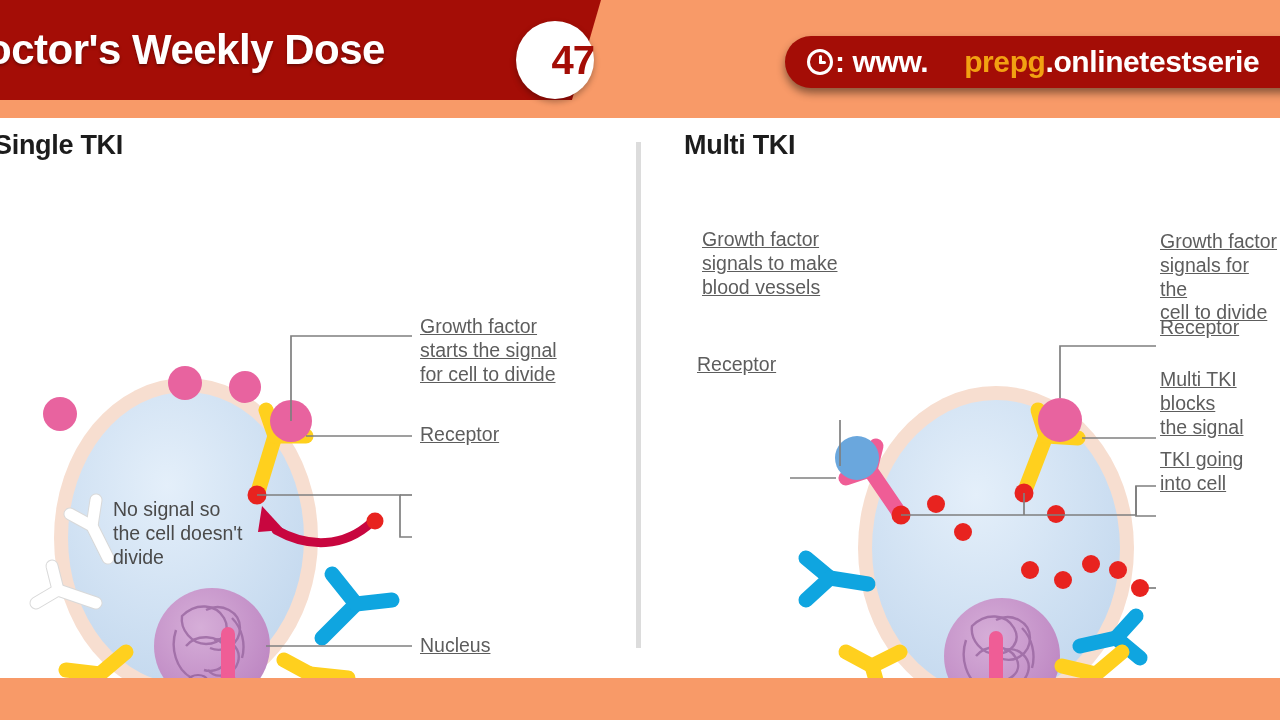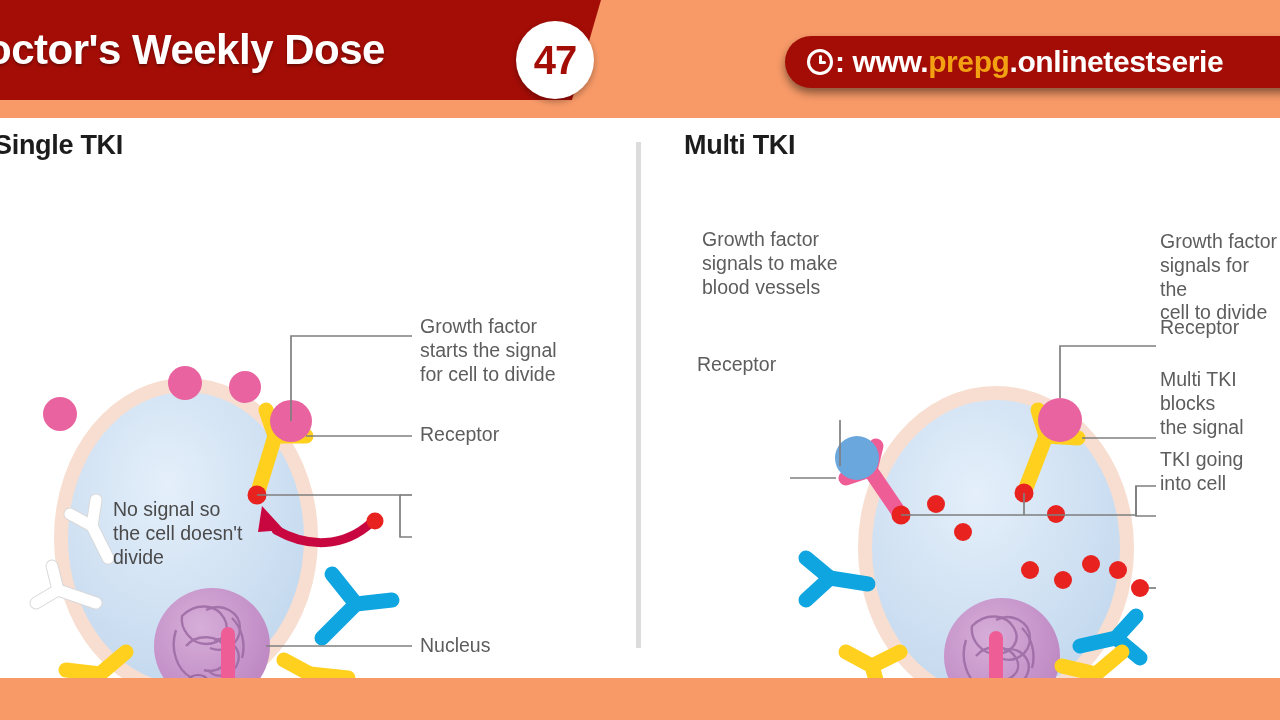--- a/index.html
+++ b/index.html
@@ -33,21 +33,21 @@
     color:#ffffff;
     font-size:42px;font-weight:bold;letter-spacing:-0.5px;
     white-space:nowrap;
     text-shadow:0 2px 3px rgba(0,0,0,.35);
   }
   .badge{
     position:absolute;left:516px;top:21px;width:78px;height:78px;
     border-radius:50%;
     background:#ffffff;
     box-shadow:0 3px 6px rgba(0,0,0,.30);
-    display:flex;align-items:center;justify-content:center;
+    display:flex;align-items:center;justify-content:flex-end;
   }
   .badge span{
     color:#a40d06;font-size:40px;font-weight:bold;letter-spacing:-1px;
     line-height:1;
   }
 
   
   .url-pill{
     position:absolute;left:785px;top:36px;height:52px;
     min-width:520px;
@@ -69,21 +69,21 @@
     content:"";position:absolute;left:9px;top:3px;width:3px;height:9px;
     background:#ffffff;border-radius:2px;
   }
   .url-icon::after{
     content:"";position:absolute;left:9px;top:9px;width:7px;height:3px;
     background:#ffffff;border-radius:2px;
   }
   .url-text{
     color:#ffffff;font-size:30px;font-weight:bold;letter-spacing:-0.4px;
   }
-  .url-text .hl{color:#f2a112;}
+  .url-text .hl{color:#f2a112;margin-left:36px;}
 
   
   .bottom-band{
     position:absolute;left:0;top:678px;width:1280px;height:42px;
     background:#f89a68;
   }
 
   
   .content{
     position:absolute;left:0;top:118px;width:1280px;height:478px;
@@ -100,20 +100,21 @@
   }
   .title-left{left:-6px;top:12px;}
   .title-right{left:684px;top:12px;}
 
   
   .callout{
     position:absolute;
     font-size:19.5px;line-height:1.22;color:#5d5d5d;
     font-weight:normal;
     white-space:pre-line;
+    text-decoration:underline;
   }
 
   .incell-text{
     position:absolute;
     font-size:19.5px;line-height:1.22;color:#4a4a4a;white-space:pre-line;
   }
 
   svg{display:block;}
   .svg-layer{position:absolute;left:0;top:0;width:1280px;height:560px;pointer-events:none;}
 </style>

